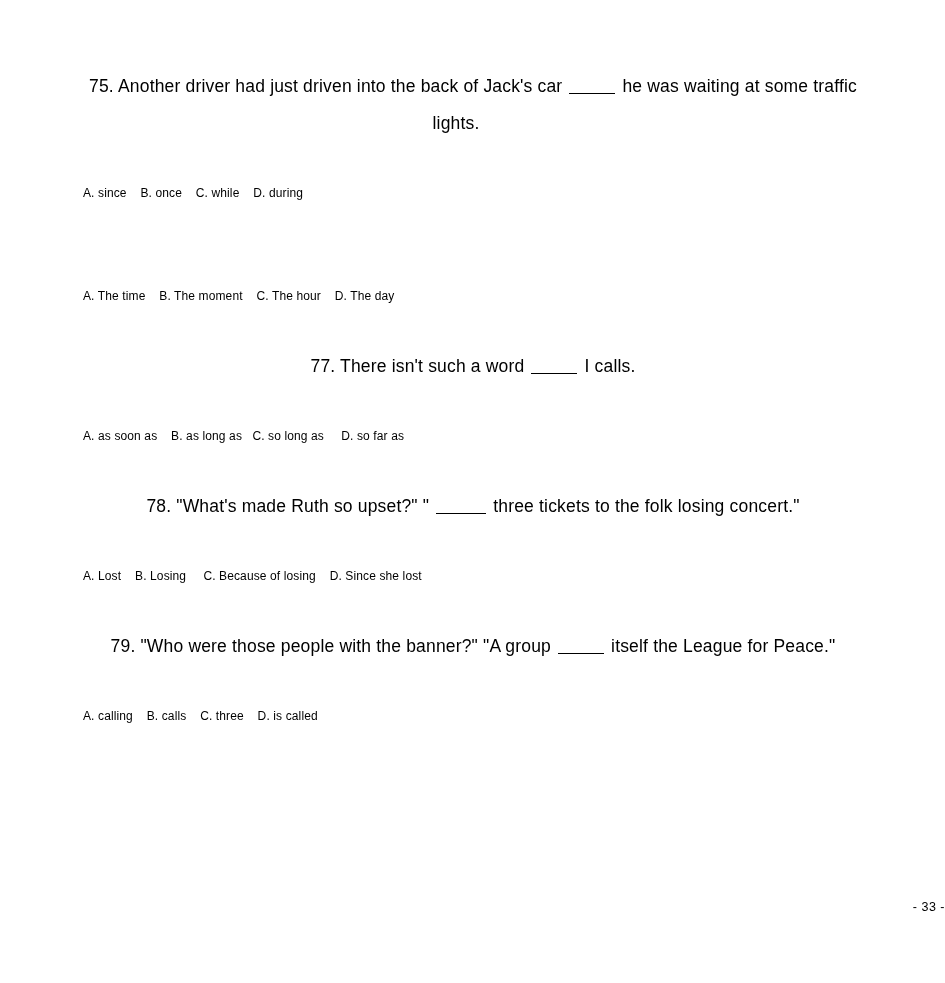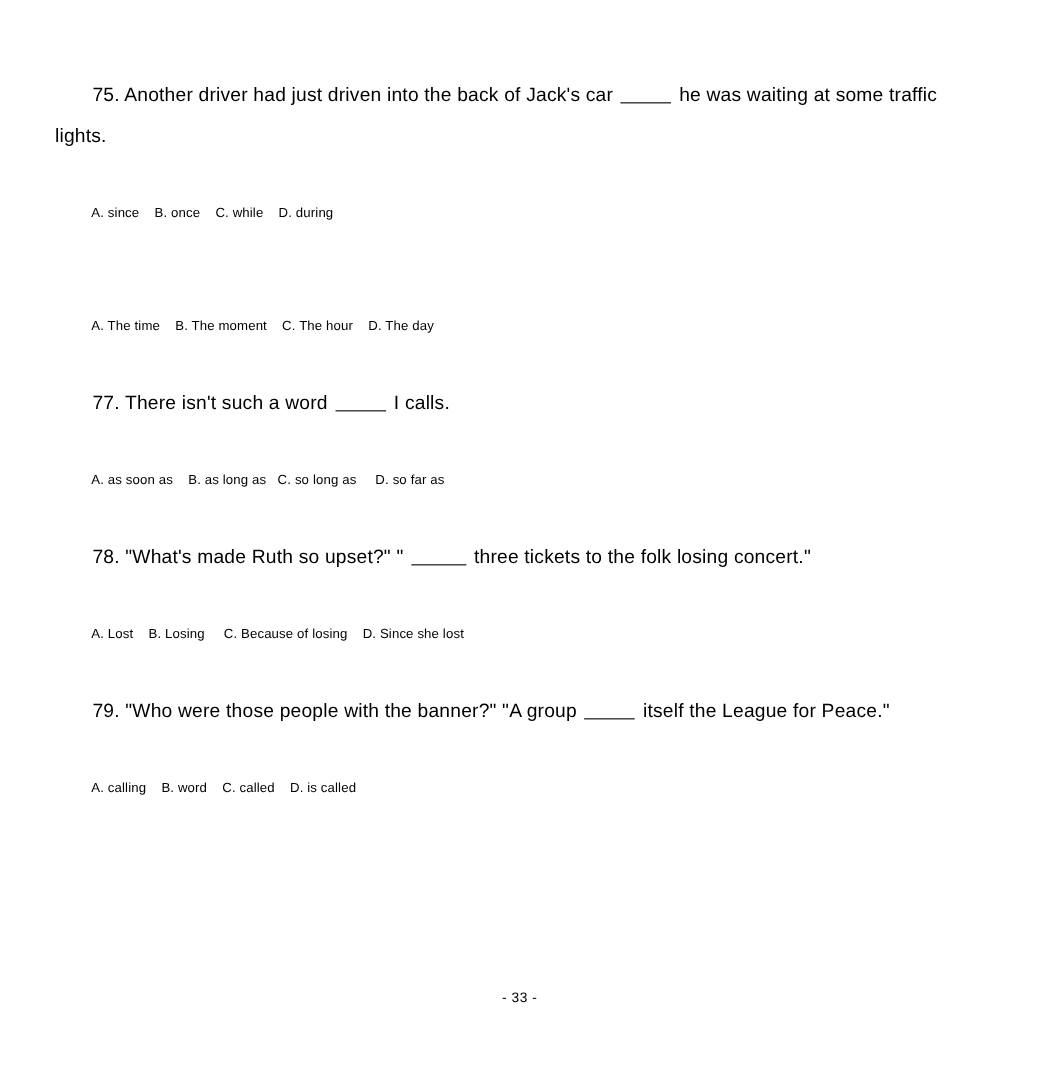--- a/index.html
+++ b/index.html
@@ -32,20 +32,21 @@
   }
 
   
   .question {
     font-size: 17.5px;
     line-height: 37px;
     text-indent: 34px;
     margin: 0;
     white-space: normal;
     letter-spacing: 0.01em;
+    text-align: center;
   }
 
   
   .options {
     font-size: 12px;
     line-height: 37px;
     margin: 0;
     padding-left: 33px;
     white-space: pre;
     letter-spacing: 0.01em;
@@ -71,21 +72,21 @@
   }
   .blank.wide {
     width: 50px;
   }
 
   .footer {
     position: absolute;
     left: 0;
     top: 898px;
     width: 945px;
-    text-align: center;
+    text-align: right;
     font-size: 12.5px;
     line-height: 18px;
     letter-spacing: 0.04em;
   }
 </style>
 </head>
 <body>
 
 <div class="page">
 
@@ -110,21 +111,21 @@
 
     <div class="block">
       <p class="question"><span>78. "What's made Ruth so upset?" " </span><span class="blank wide"></span><span> three tickets to the folk losing concert."</span></p>
       <div class="q-to-opt"></div>
       <p class="options">A. Lost    B. Losing     C. Because of losing    D. Since she lost</p>
     </div>
 
     <div class="block">
       <p class="question"><span>79. "Who were those people with the banner?" "A group </span><span class="blank"></span><span> itself the League for Peace."</span></p>
       <div class="q-to-opt"></div>
-      <p class="options">A. calling    B. word    C. called    D. is called</p>
+      <p class="options">A. calling    B. calls    C. three    D. is called</p>
     </div>
 
 
   </div>
 
   <div class="footer">- 33 -</div>
 
 </div>
 
 </body></html>

